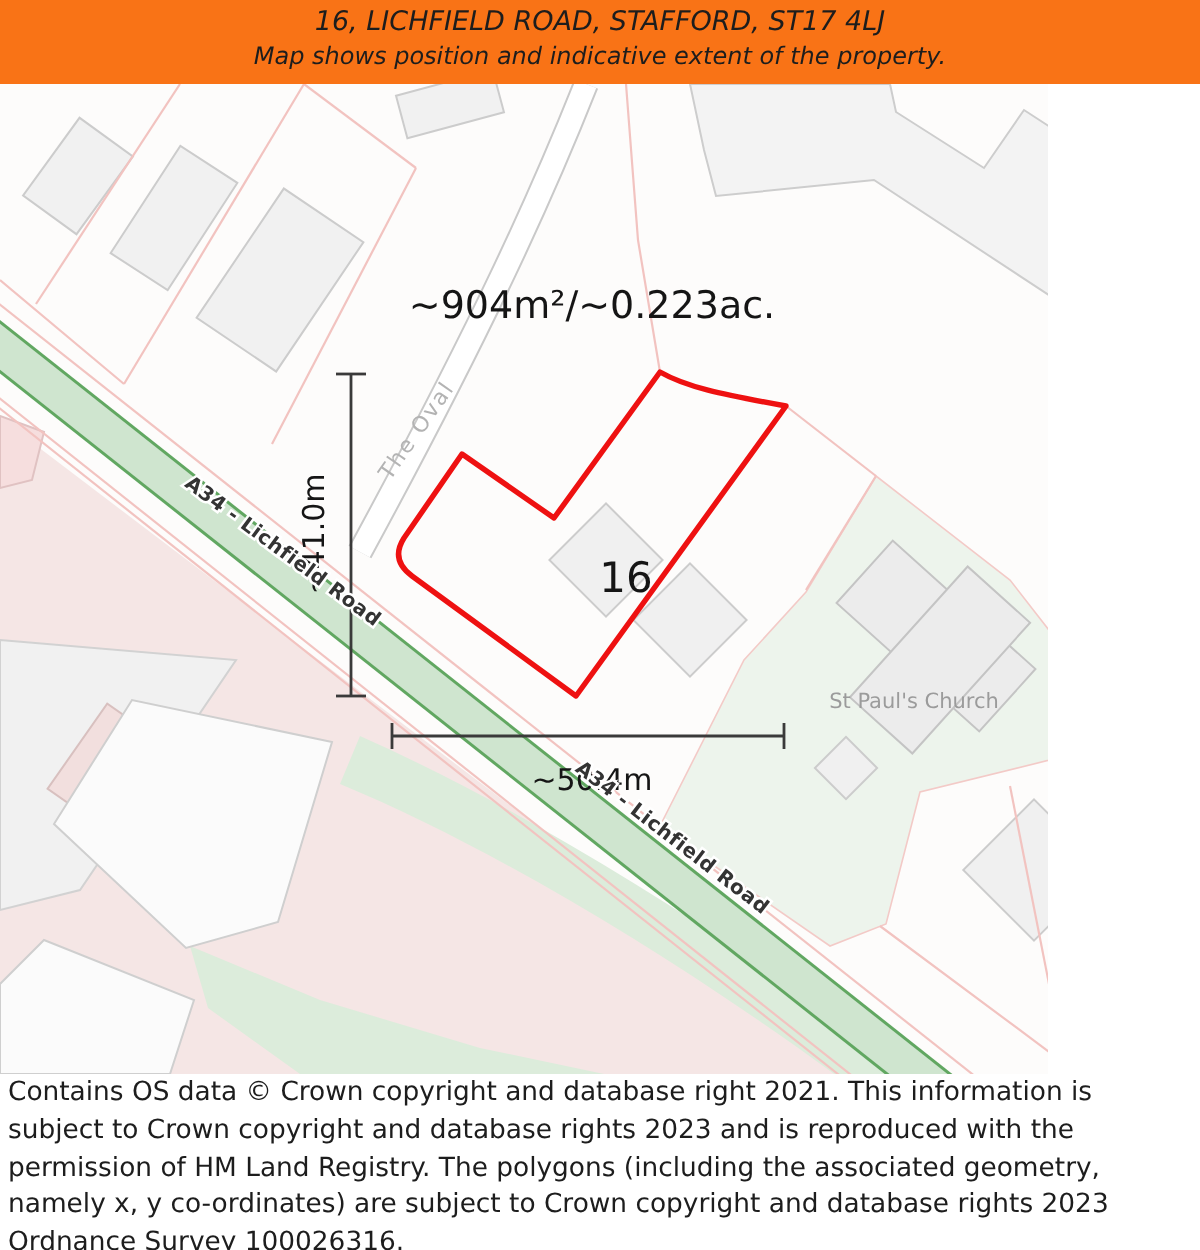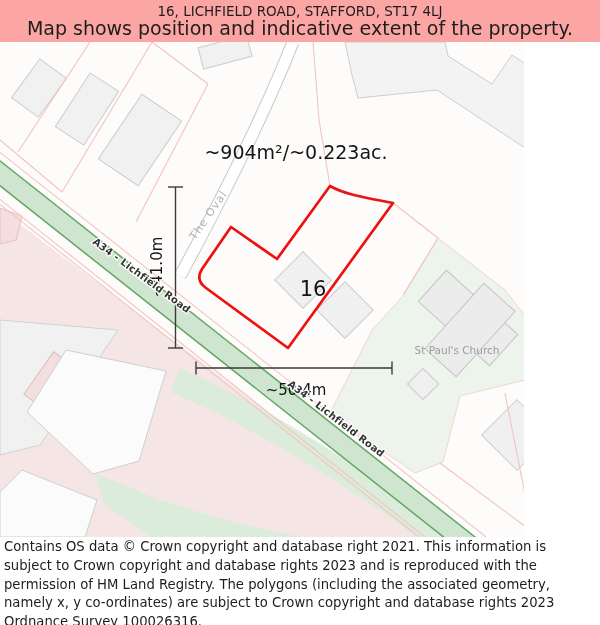--- a/index.html
+++ b/index.html
@@ -1,19 +1,19 @@
 <!DOCTYPE html>
 <html><head>
 <meta charset="utf-8">
 <style>
   html,body{margin:0;padding:0;background:#ffffff;}
   body{width:600px;height:625px;position:relative;font-family:"DejaVu Sans",sans-serif;overflow:hidden;}
-  .header{position:absolute;top:0;left:0;width:600px;height:42px;text-align:center;color:#1d1d1d;background:#fca5a5;}
+  .header{position:absolute;top:0;left:0;width:600px;height:42px;text-align:center;color:#1d1d1d;background:#f97316;font-style:italic;}
   .header .t1{font-size:13.5px;padding-top:3px;line-height:17px;}
-  .header .t2{font-size:19px;line-height:17px;}
+  .header .t2{font-size:12px;line-height:17px;}
   .map{position:absolute;top:42px;left:0;width:524px;height:495px;overflow:hidden;}
   .footer{position:absolute;top:537px;left:0;width:600px;box-sizing:border-box;
           padding:1px 12px 0 4px;font-size:13.2px;line-height:18.8px;color:#1d1d1d;background:#ffffff;}
   svg text{font-family:"DejaVu Sans",sans-serif;}
 </style>
 </head>
 <body>
 
 <div class="header">
   <div class="t1">16, LICHFIELD ROAD, STAFFORD, ST17 4LJ</div>

